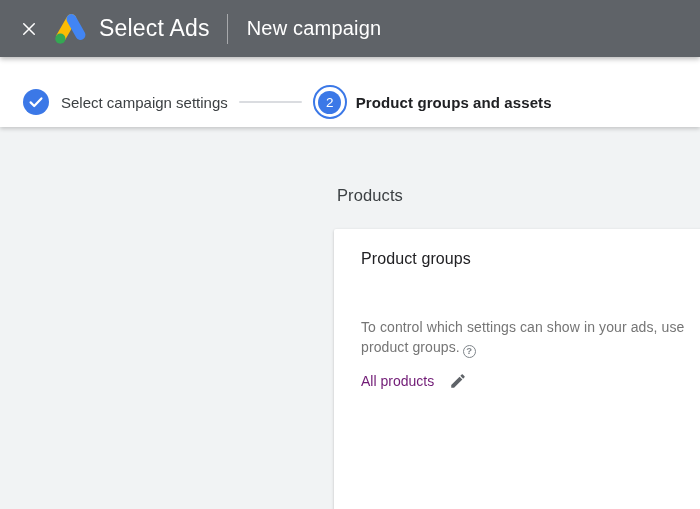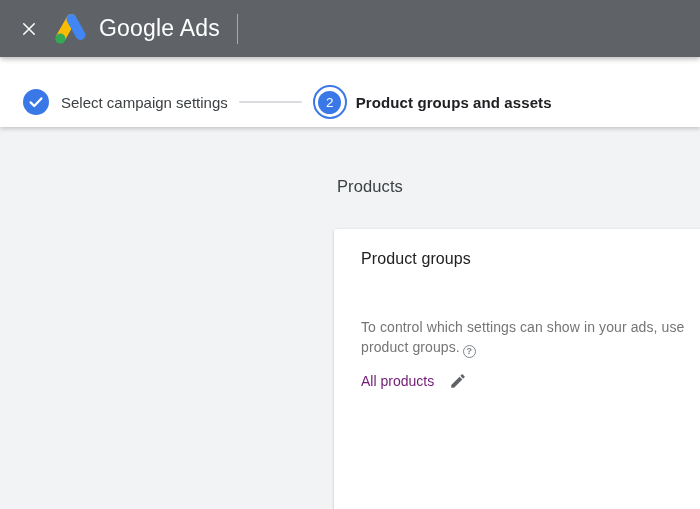--- a/index.html
+++ b/index.html
@@ -47,21 +47,21 @@
   }
   .step-num{
     width:23px;height:23px;border-radius:50%;background:#3b78e7;color:#fff;
     font-size:13.5px;display:flex;align-items:center;justify-content:center;
   }
   .step.active .step-label{font-weight:700;color:#202124;margin-left:9px;letter-spacing:.1px;}
 
   
   .content{position:absolute;top:127px;left:0;right:0;bottom:0;background:#f1f3f4;z-index:1;}
   .section-title{
-    position:absolute;left:337px;top:50px;margin:0;
+    position:absolute;left:337px;top:59px;margin:0;
     font-size:16.5px;font-weight:400;color:#3c4043;letter-spacing:.1px;
   }
   .card{
     position:absolute;left:334px;top:102px;width:380px;height:320px;
     background:#ffffff;border-radius:2px;
     box-shadow:0 1px 3px rgba(0,0,0,0.22);
     padding:21px 0 0 27px;box-sizing:border-box;
   }
   .card-title{margin:0;font-size:16px;font-weight:400;color:#212124;letter-spacing:.1px;}
   .card-desc{
@@ -89,22 +89,23 @@
       <path d="M5 5 L19 19 M19 5 L5 19" stroke="#ffffff" stroke-width="2" fill="none" stroke-linecap="round"></path>
     </svg>
   </button>
   <span class="logo">
     <svg width="36" height="34" viewBox="0 0 24 24">
       <line x1="5.6" y1="17.8" x2="13" y2="5" stroke="#fbbc04" stroke-width="7" stroke-linecap="round"></line>
       <circle cx="5.2" cy="18.8" r="3.6" fill="#34a853"></circle>
       <line x1="13" y1="5" x2="19.4" y2="16.2" stroke="#4285f4" stroke-width="7" stroke-linecap="round"></line>
     </svg>
   </span>
-  <span class="brand">Google Ads</span>
+  <span class="brand">Select Ads</span>
   <span class="tb-divider"></span>
+  <span class="tb-title">New campaign</span>
 </div>
 
 <div class="stepper">
   <div class="step">
     <span class="step-check">
       <svg width="26" height="26" viewBox="0 0 26 26">
         <circle cx="13" cy="13" r="13" fill="#3b78e7"></circle>
         <path d="M7.6 13.4 L11.2 17 L18.4 9.4" stroke="#ffffff" stroke-width="2.2" fill="none" stroke-linecap="round" stroke-linejoin="round"></path>
       </svg>
     </span>

